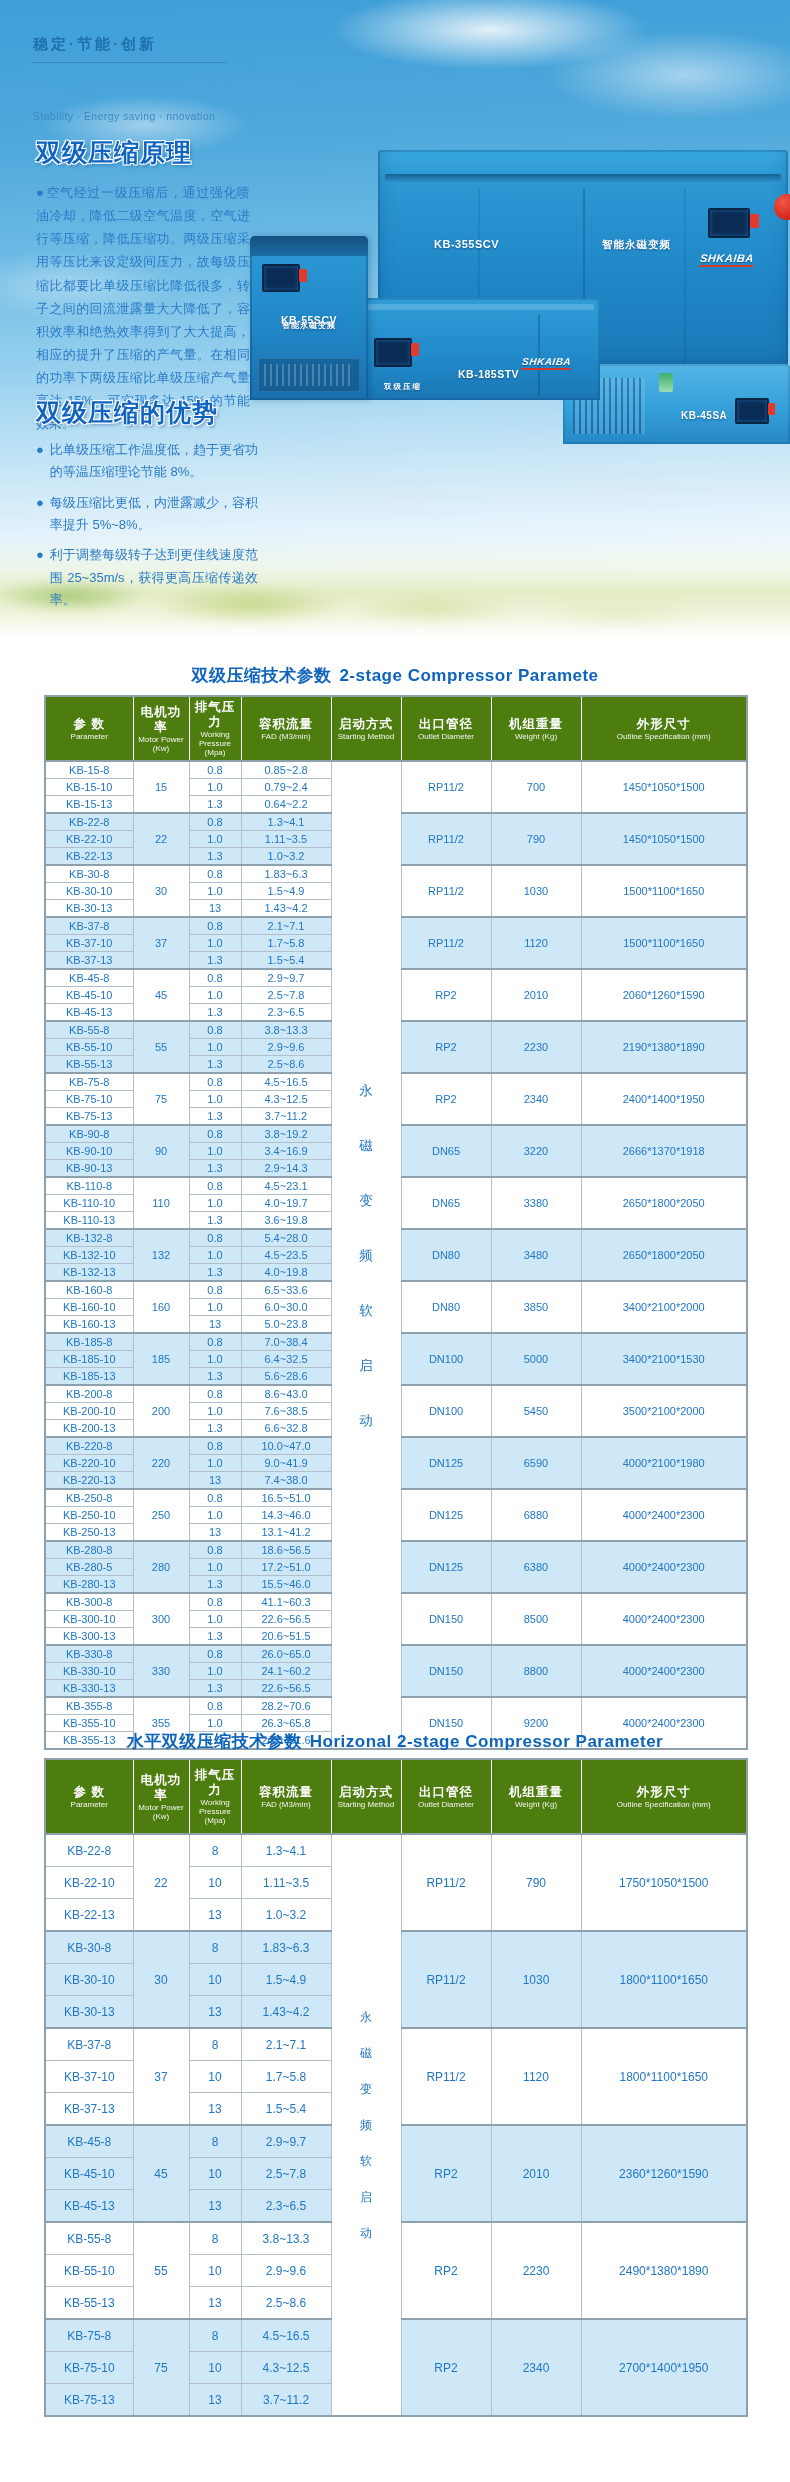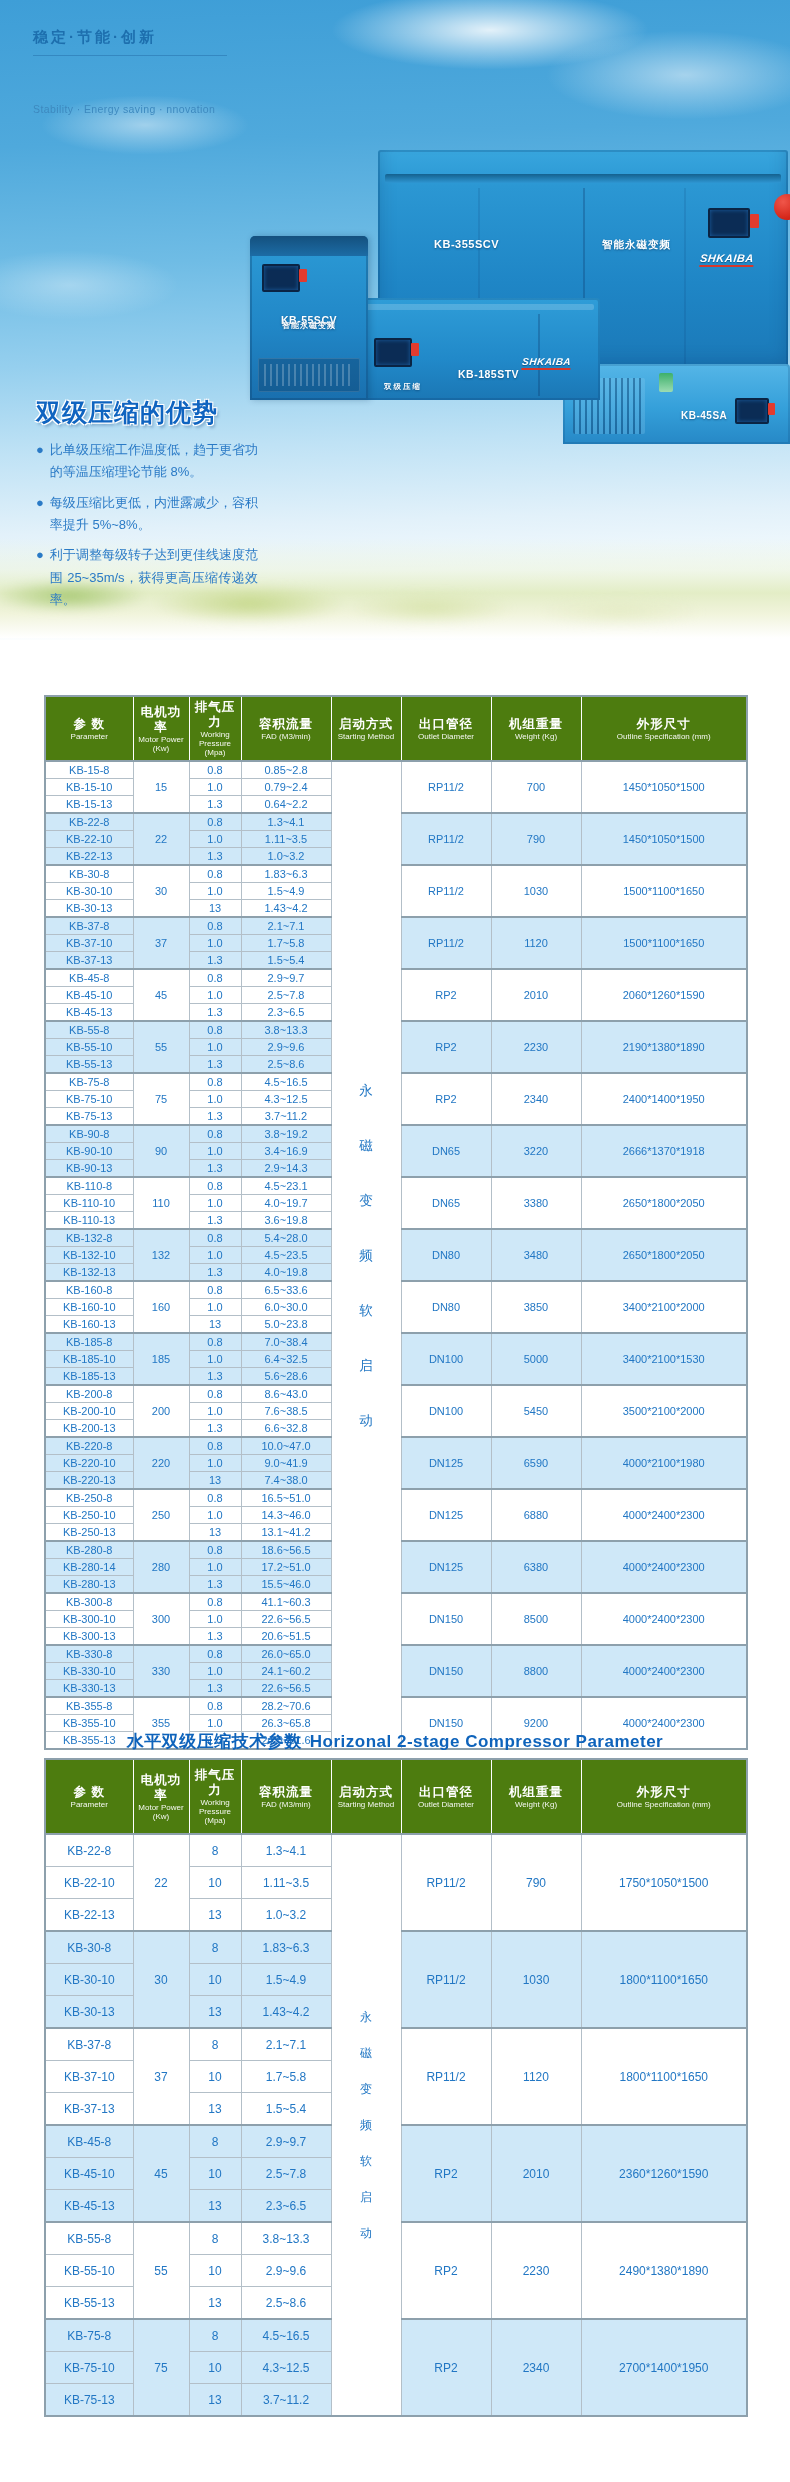--- a/index.html
+++ b/index.html
@@ -19,21 +19,21 @@
     background:linear-gradient(to bottom,rgba(247,252,254,0) 0%,rgba(235,243,216,.55) 32%,#e3edc6 55%,#f1f4dc 76%,#ffffff 100%);}
   .grass::before{content:"";position:absolute;left:0;top:18px;width:100%;height:70px;filter:blur(4px);
     background:
       radial-gradient(110px 24px at 70px 40px,rgba(150,190,90,.75),rgba(150,190,90,0) 70%),
       radial-gradient(140px 28px at 250px 48px,rgba(186,208,116,.75),rgba(186,208,116,0) 70%),
       radial-gradient(120px 24px at 430px 52px,rgba(205,220,150,.6),rgba(205,220,150,0) 70%),
       radial-gradient(120px 22px at 620px 56px,rgba(218,228,176,.45),rgba(218,228,176,0) 70%);}
 
   
   .slogan{position:absolute;left:33px;top:28px;z-index:6;}
-  .slogan-cn{font-size:15px;font-weight:bold;letter-spacing:3px;color:#1d6fae;}
+  .slogan-cn{font-size:15px;font-weight:bold;letter-spacing:3px;color:#1d6fae;margin-top:7px;}
   .slogan-line{width:194px;height:1px;background:rgba(30,105,165,.45);margin:8px 0 6px;}
   .slogan-en{font-size:10.5px;letter-spacing:.4px;color:#3d89bf;margin-top:47px;}
 
   
   .left-col{position:absolute;left:36px;top:136px;width:214px;z-index:6;}
   .sec-title{font-size:25px;font-weight:bold;letter-spacing:1px;color:#0f64c0;
     text-shadow:-1px -1px 0 #fff,1px -1px 0 #fff,-1px 1px 0 #fff,1px 1px 0 #fff,2px 3px 3px rgba(20,70,130,.35);}
   .body-text{margin-top:12px;font-size:13px;line-height:1.78;color:#2a7ac6;text-align:justify;}
   .dot{color:#2a7ac6;margin-right:2px;}
   .adv{position:absolute;left:36px;top:396px;width:222px;z-index:6;}
@@ -111,20 +111,24 @@
     <div class="cloud c4"></div>
   </div>
   <div class="grass"></div>
 
   <div class="slogan">
     <div class="slogan-cn">稳定·节能·创新</div>
     <div class="slogan-line"></div>
     <div class="slogan-en">Stability · Energy saving · nnovation</div>
   </div>
 
+  <div class="left-col">
+    <div class="sec-title">双级压缩原理</div>
+    <div class="body-text"><span class="dot">●</span><span>空气经过一级压缩后，通过强化喷油冷却，降低二级空气温度，空气进行等压缩，降低压缩功。两级压缩采用等压比来设定级间压力，故每级压缩比都要比单级压缩比降低很多，转子之间的回流泄露量大大降低了，容积效率和绝热效率得到了大大提高，相应的提升了压缩的产气量。在相同的功率下两级压缩比单级压缩产气量高达 15%，可实现多达 15% 的节能效果。</span></div>
+  </div>
 
   <div class="adv">
     <div class="sec-title">双级压缩的优势</div>
     <ul>
       <li>
           <span class="dot">●</span>
           <span>比单级压缩工作温度低，趋于更省功的等温压缩理论节能 8%。</span>
         </li>
       <li>
           <span class="dot">●</span>
@@ -171,20 +175,23 @@
     <div class="top-band"></div>
     <div class="screen" style="left:12px;top:28px;width:34px;height:24px;"></div>
     <div class="red-tag" style="left:49px;top:33px;width:8px;height:13px;"></div>
     <div class="model-label" style="left:0;right:0;top:66px;text-align:center;font-size:10.5px;margin-top:12px;">KB-55SCV</div>
     <div class="tag-label" style="left:0;right:0;top:84px;text-align:center;font-size:8px;letter-spacing:1px;">智能永磁变频</div>
     <div class="bot-band"></div>
   </div>
 
   <div class="badge-red"></div>
 
+  <div class="tbl-title" id="t1-title">
+    <span>双级压缩技术参数</span><span class="en">2-stage Compressor Paramete</span>
+  </div>
   <table class="data-table" id="table1">
     <colgroup>
         <col style="width:88px">
         <col style="width:56px">
         <col style="width:52px">
         <col style="width:90px">
         <col style="width:70px">
         <col style="width:90px">
         <col style="width:90px">
         <col style="width:166px">
@@ -518,21 +525,21 @@
         <tr class="alt group-start">
           <td>KB-280-8</td>
           <td rowspan="3">280</td>
           <td>0.8</td>
           <td>18.6~56.5</td>
           <td rowspan="3">DN125</td>
           <td rowspan="3">6380</td>
           <td rowspan="3">4000*2400*2300</td>
         </tr>
         <tr class="alt">
-          <td>KB-280-14</td>
+          <td>KB-280-5</td>
           <td>1.0</td>
           <td>17.2~51.0</td>
         </tr>
         <tr class="alt">
           <td>KB-280-13</td>
           <td>1.3</td>
           <td>15.5~46.0</td>
         </tr>
         <tr class="group-start">
           <td>KB-300-8</td>

